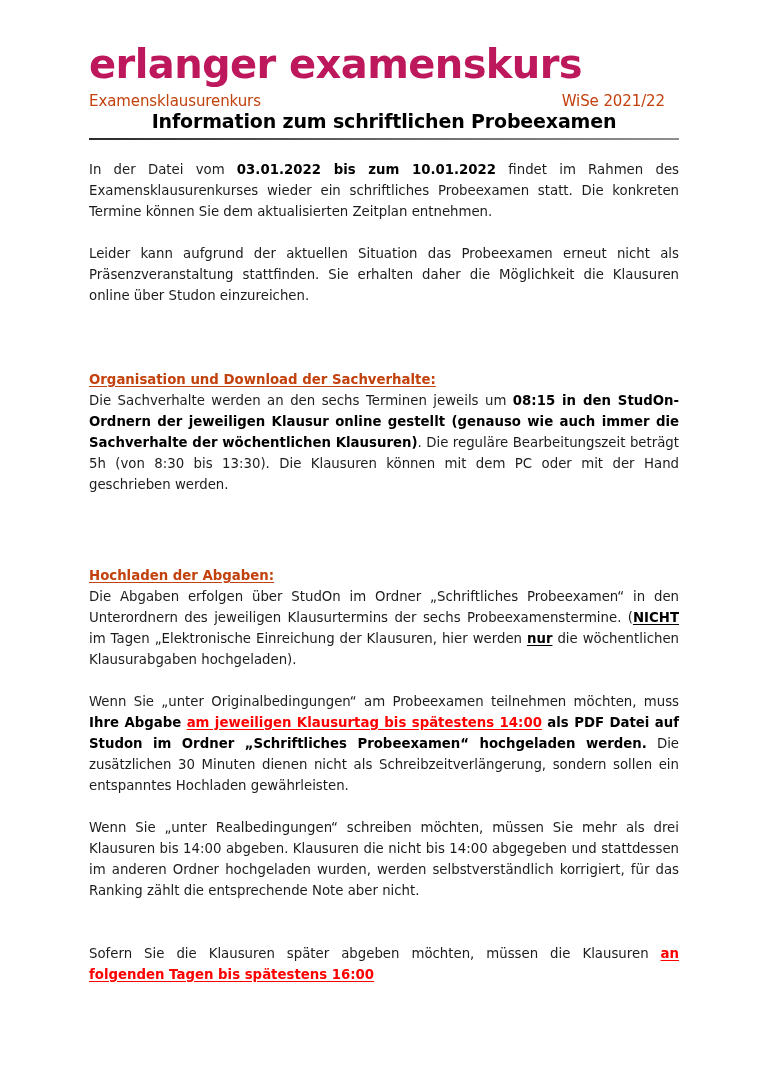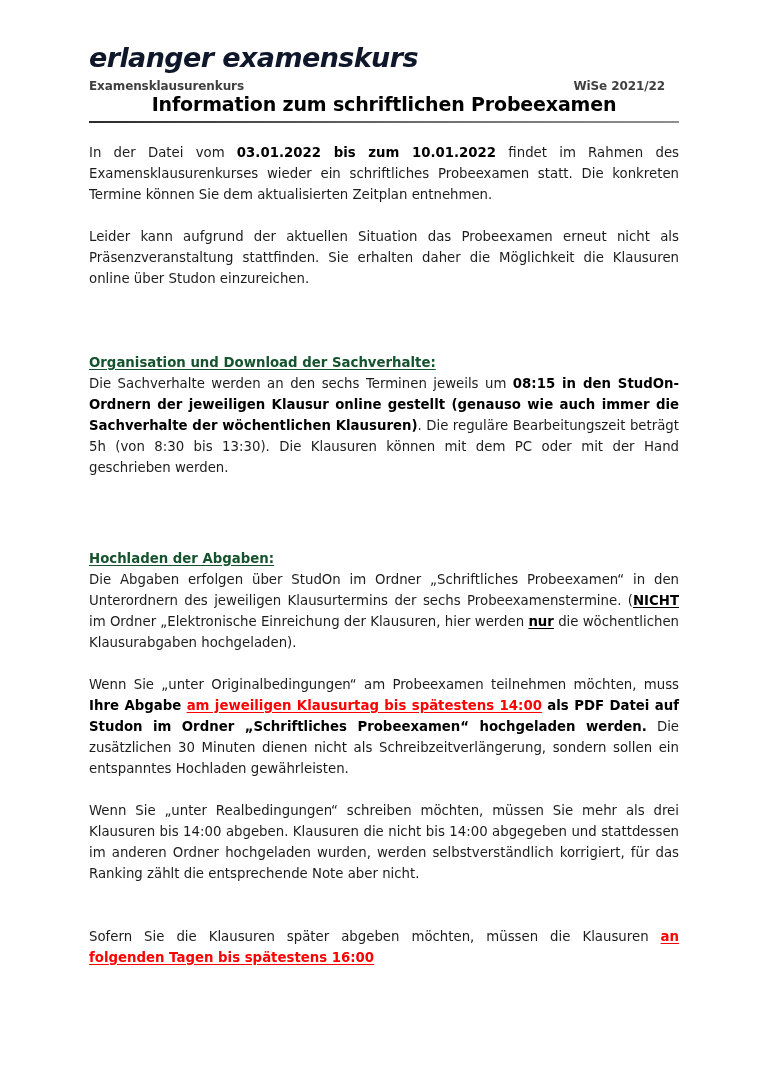--- a/index.html
+++ b/index.html
@@ -23,39 +23,38 @@
     background: #ffffff;
     box-sizing: border-box;
     padding: 0 89px 0 89px;
   }
 
   
   .masthead {
     padding-top: 44px;
   }
   .brand-title {
-    font-size: 27px;
+    font-size: 40px;
     font-weight: 700;
     letter-spacing: -0.6px;
     line-height: 1.02;
-    color: #0f172a;
+    color: #be185d;
     white-space: nowrap;
-    font-style: italic;
   }
   .subhead-row {
     display: flex;
     justify-content: space-between;
     align-items: baseline;
     margin-top: 7px;
   }
   .subhead-left,
   .subhead-right {
-    font-size: 12px;
-    font-weight: 700;
-    color: #404040;
+    font-size: 15px;
+    font-weight: 400;
+    color: #c2410c;
     letter-spacing: -0.1px;
   }
   .subhead-right {
     padding-right: 14px;
   }
 
   
   .doc-heading {
     text-align: center;
     font-size: 19px;
@@ -84,21 +83,21 @@
   }
   .gap-sm { height: 21px; }
   .gap-md { height: 42px; }
   .gap-lg { height: 63px; }
   .gap-xl { height: 70px; }
 
   .section-heading {
     font-weight: 700;
     text-decoration: underline;
     text-underline-offset: 2px;
-    color: #14532d;
+    color: #c2410c;
   }
 
   strong { font-weight: 700; color: #000000; }
   .u { text-decoration: underline; text-underline-offset: 2px; }
   .hl-red {
     color: #ff0000;
     font-weight: 700;
     text-decoration: underline;
     text-underline-offset: 2px;
     margin-top: 25px;
@@ -130,21 +129,21 @@
     <p class="para">Leider kann aufgrund der aktuellen Situation das Probeexamen erneut nicht als Präsenzveranstaltung stattfinden. Sie erhalten daher die Möglichkeit die Klausuren online über Studon einzureichen.</p>
 
     <div class="gap-lg"></div>
 
     <p class="para section-heading">Organisation und Download der Sachverhalte:</p>
     <p class="para"><span>Die Sachverhalte werden an den sechs Terminen jeweils um </span><strong>08:15 in den StudOn-Ordnern der jeweiligen Klausur online gestellt (genauso wie auch immer die Sachverhalte der wöchentlichen Klausuren)</strong><span>. Die reguläre Bearbeitungszeit beträgt 5h (von 8:30 bis 13:30). Die Klausuren können mit dem PC oder mit der Hand geschrieben werden.</span></p>
 
     <div class="gap-xl"></div>
 
     <p class="para section-heading">Hochladen der Abgaben:</p>
-    <p class="para"><span>Die Abgaben erfolgen über StudOn im Ordner „Schriftliches Probeexamen“ in den Unterordnern des jeweiligen Klausurtermins der sechs Probeexamenstermine. (</span><strong class="u">NICHT</strong><span> im Ordner „Elektronische Einreichung der Klausuren, hier werden </span><strong class="u">nur</strong><span> die wöchentlichen Klausurabgaben hochgeladen).</span></p>
+    <p class="para"><span>Die Abgaben erfolgen über StudOn im Ordner „Schriftliches Probeexamen“ in den Unterordnern des jeweiligen Klausurtermins der sechs Probeexamenstermine. (</span><strong class="u">NICHT</strong><span> im Tagen „Elektronische Einreichung der Klausuren, hier werden </span><strong class="u">nur</strong><span> die wöchentlichen Klausurabgaben hochgeladen).</span></p>
 
     <div class="gap-sm"></div>
 
     <p class="para"><span>Wenn Sie „unter Originalbedingungen“ am Probeexamen teilnehmen möchten, muss </span><strong>Ihre Abgabe </strong><span class="hl-red">am jeweiligen Klausurtag bis spätestens 14:00</span><strong> als PDF Datei auf Studon im Ordner „Schriftliches Probeexamen“ hochgeladen werden.</strong><span> Die zusätzlichen 30 Minuten dienen nicht als Schreibzeitverlängerung, sondern sollen ein entspanntes Hochladen gewährleisten.</span></p>
 
     <div class="gap-sm"></div>
 
 
     <p class="para">Wenn Sie „unter Realbedingungen“ schreiben möchten, müssen Sie mehr als drei Klausuren bis 14:00 abgeben. Klausuren die nicht bis 14:00 abgegeben und stattdessen im anderen Ordner hochgeladen wurden, werden selbstverständlich korrigiert, für das Ranking zählt die entsprechende Note aber nicht.</p>
 

